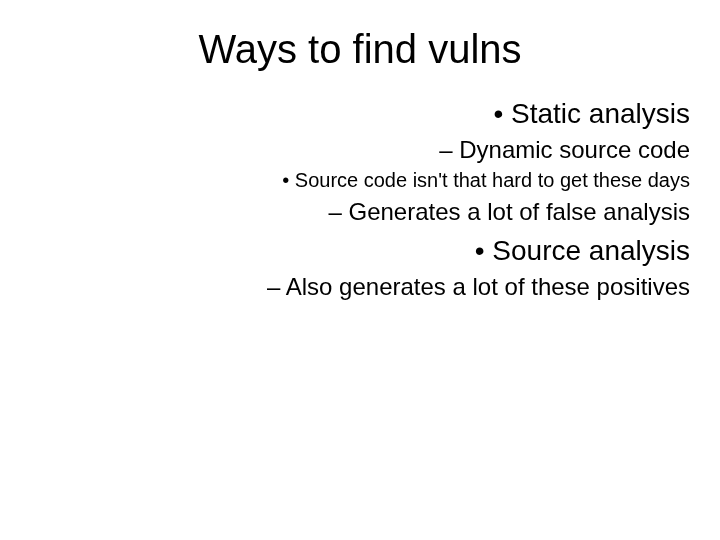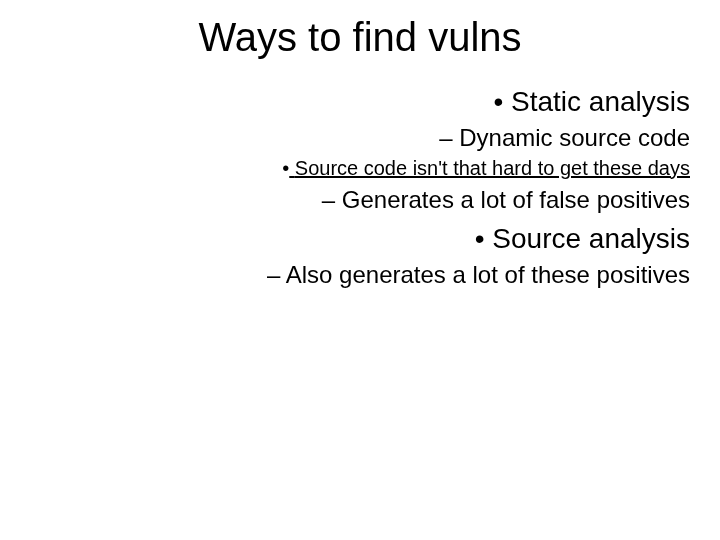--- a/index.html
+++ b/index.html
@@ -9,21 +9,21 @@
     height: 540px;
     background: #fff;
     font-family: Arial, Helvetica, sans-serif;
     color: #000;
   }
   .slide {
     width: 720px;
     height: 464px;
     position: relative;
     box-sizing: border-box;
-    padding: 9px 30px 30px 30px;
+    padding: 21px 30px 30px 30px;
   }
   .title {
     text-align: center;
     font-size: 40px;
     margin: 6px 0 24px 0;
     font-weight: normal;
   }
   ul.lvl1 {
     list-style: none;
     margin: 0;
@@ -57,21 +57,20 @@
     content: "–";
     display: inline-block;
     width: 18px;
     text-indent: 0;
   }
   ul.lvl3 {
     list-style: none;
     margin: 2px 0 4px 0;
     padding: 0 0 0 30px;
     font-size: 20px;
-    text-decoration: underline;
   }
   ul.lvl3 > li {
     margin: 3px 0;
     line-height: 1.25;
     text-indent: -16px;
     padding-left: 16px;
   }
   ul.lvl3 > li::before {
     content: "•";
     display: inline-block;
@@ -91,21 +90,21 @@
       <ul class="lvl2">
         <li>
           <span>Dynamic source code</span>
           <ul class="lvl3">
             <li>
               <span>Source code isn't that hard to get these days</span>
             </li>
           </ul>
         </li>
         <li>
-          <span>Generates a lot of false positives</span>
+          <span>Generates a lot of false analysis</span>
         </li>
       </ul>
     </li>
     <li>
       <span>Source analysis</span>
       <ul class="lvl2">
         <li>
           <span>Also generates a lot of these positives</span>
         </li>
       </ul>

